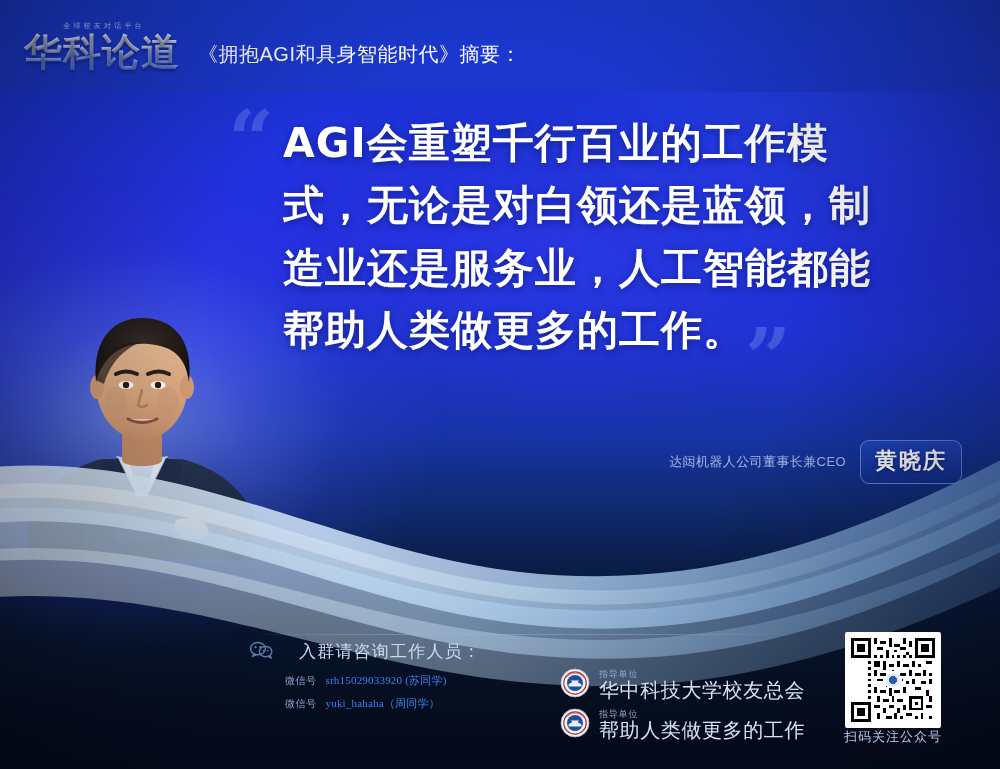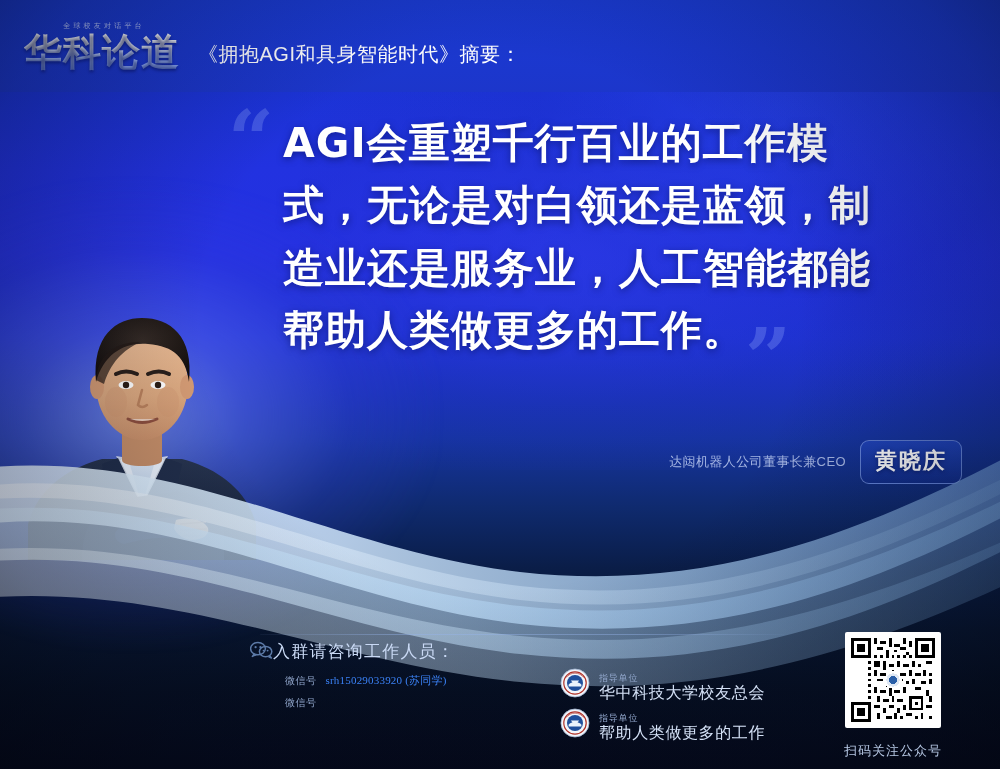--- a/index.html
+++ b/index.html
@@ -221,21 +221,21 @@
 
   .contact {
     position: absolute;
     left: 250px;
     top: 640px;
     width: 330px;
   }
   .contact-head {
     display: flex;
     align-items: center;
-    gap: 0;
+    gap: 26px;
     margin-bottom: 10px;
   }
   .contact-title {
     font-size: 17px;
     color: #c9d9f4;
     letter-spacing: 1.2px;
     white-space: nowrap;
   }
   .contact-row {
     display: flex;
@@ -268,44 +268,45 @@
     margin-bottom: 6px;
   }
   .org-text { display: flex; flex-direction: column; line-height: 1.05; }
   .org-kind {
     font-size: 9px;
     color: #93a8cd;
     letter-spacing: 0.8px;
     margin-bottom: 2px;
   }
   .org-name {
-    font-size: 16px;
+    font-size: 20px;
     color: #d4e1f6;
     letter-spacing: 0.6px;
     white-space: nowrap;
+    font-family: Liberation Mono, monospace;
   }
 
   .qr-block {
     position: absolute;
     left: 838px;
     top: 632px;
     width: 110px;
     text-align: center;
   }
   .qr-img {
     width: 96px; height: 96px;
     background: #ffffff;
     padding: 6px;
     box-sizing: border-box;
     margin: 0 auto;
     position: relative;
     border-radius: 2px;
   }
   .qr-caption {
-    margin-top: 14px;
+    margin-top: 0;
     font-size: 13px;
     color: #b7c8e4;
     letter-spacing: 1px;
     white-space: nowrap;
   }
 </style>
 </head>
 <body>
 
 <div id="poster">
@@ -464,20 +465,21 @@
         </svg>
       </span>
       <span class="contact-title">入群请咨询工作人员：</span>
     </div>
     <div class="contact-row">
       <span class="contact-label">微信号</span>
       <span class="contact-value">srh15029033920 (苏同学)</span>
     </div>
     <div class="contact-row">
       <span class="contact-label">微信号</span>
+      <span class="contact-value">yuki_hahaha（周同学）</span>
     </div>
   </div>
 
   <div class="orgs">
     <div class="org-row">
       <span>
         <svg width="30" height="30" viewBox="0 0 30 30">
           <circle cx="15" cy="15" r="14" fill="#f2f6fb" stroke="#9fb4d2" stroke-width="0.8"></circle>
           <circle cx="15" cy="15" r="11.2" fill="none" stroke="#b03127" stroke-width="1.2"></circle>
           <circle cx="15" cy="15" r="8" fill="#1f4f9c"></circle>

